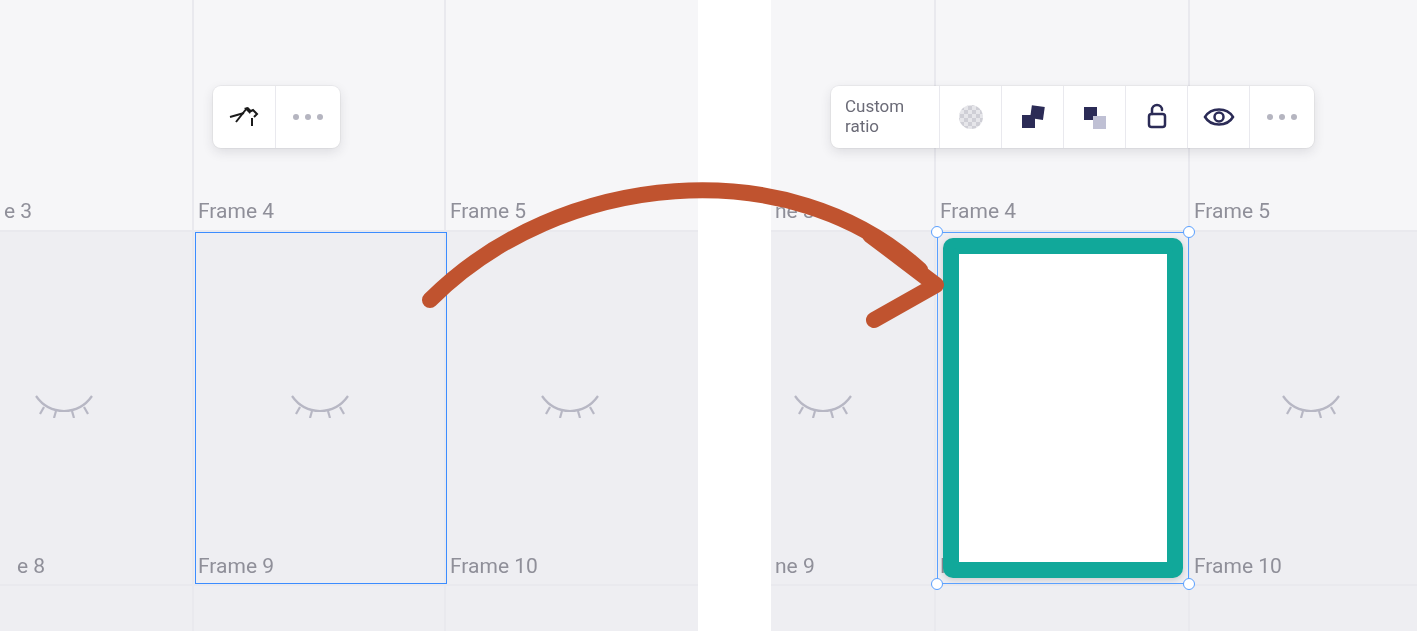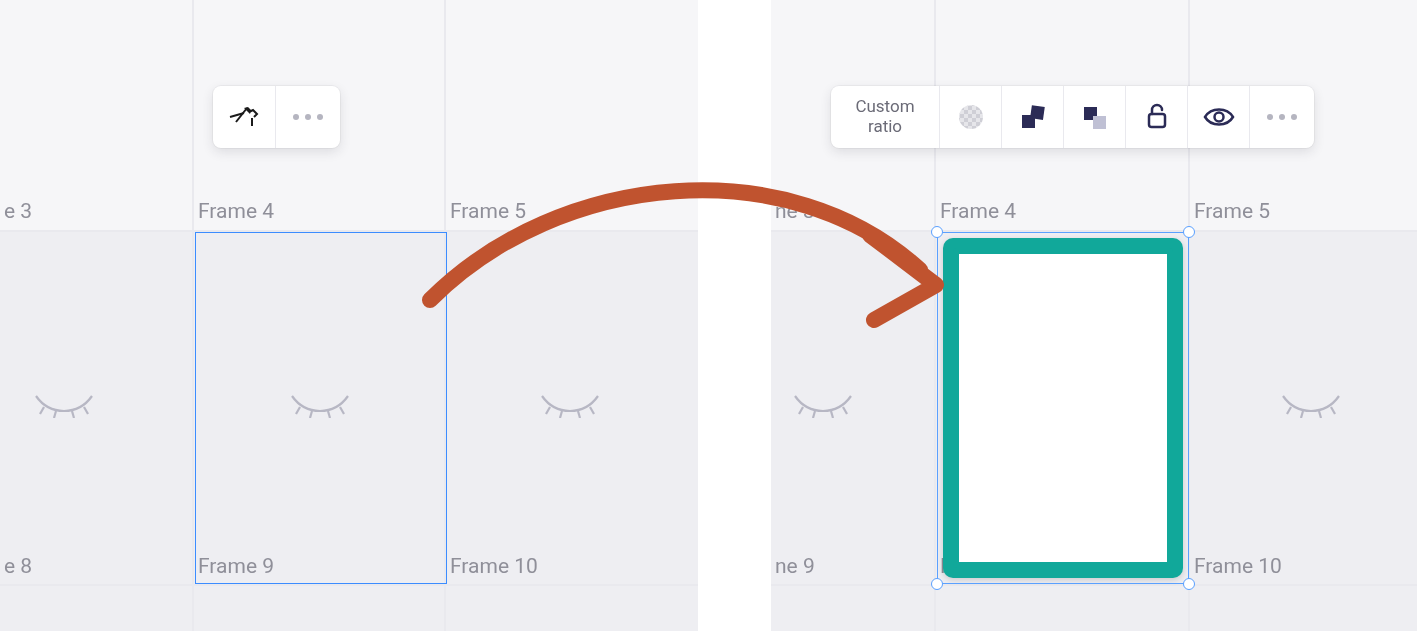--- a/index.html
+++ b/index.html
@@ -88,21 +88,20 @@
     justify-content: center;
     border-right: 1px solid #e9e9ee;
     cursor: pointer;
     box-sizing: border-box;
   }
   .tb-cell:last-child { border-right: none; }
   .tb-text {
     color: #6b6b77;
     font-size: 17px;
     line-height: 1.15;
-    text-align: center;
     max-width: 80px;
   }
   .tb-ellipsis-dot {
     display: inline-block;
     width: 6px; height: 6px;
     background: #b5b5c0;
     border-radius: 50%;
     margin: 0 3px;
   }
 
@@ -197,21 +196,21 @@
 
     <div class="grid-hline row-divider-top"></div>
     <div class="grid-hline row-divider-bottom"></div>
     <div class="grid-vline" style="left:192px"></div>
     <div class="grid-vline" style="left:444px"></div>
 
     <span class="frame-label" style="left:4px;top:199px">e 3</span>
     <span class="frame-label" style="left:198px;top:199px">Frame 4</span>
     <span class="frame-label" style="left:450px;top:199px">Frame 5</span>
 
-    <span class="frame-label" style="left:4px;top:554px">e 8</span>
+    <span class="frame-label" style="left:17px;top:554px">e 8</span>
     <span class="frame-label" style="left:198px;top:554px">Frame 9</span>
     <span class="frame-label" style="left:450px;top:554px">Frame 10</span>
 
     <svg class="closed-eye" style="left:34px;top:392px" viewBox="0 0 60 26">
       <path d="M2 4 C 16 24, 44 24, 58 4" stroke="#b7b7c4" stroke-width="2.2" fill="none"></path>
       <line x1="10" y1="15" x2="6" y2="22" stroke="#b7b7c4" stroke-width="2.2"></line>
       <line x1="22" y1="19" x2="20" y2="26" stroke="#b7b7c4" stroke-width="2.2"></line>
       <line x1="38" y1="19" x2="40" y2="26" stroke="#b7b7c4" stroke-width="2.2"></line>
       <line x1="50" y1="15" x2="54" y2="22" stroke="#b7b7c4" stroke-width="2.2"></line>
     </svg>

